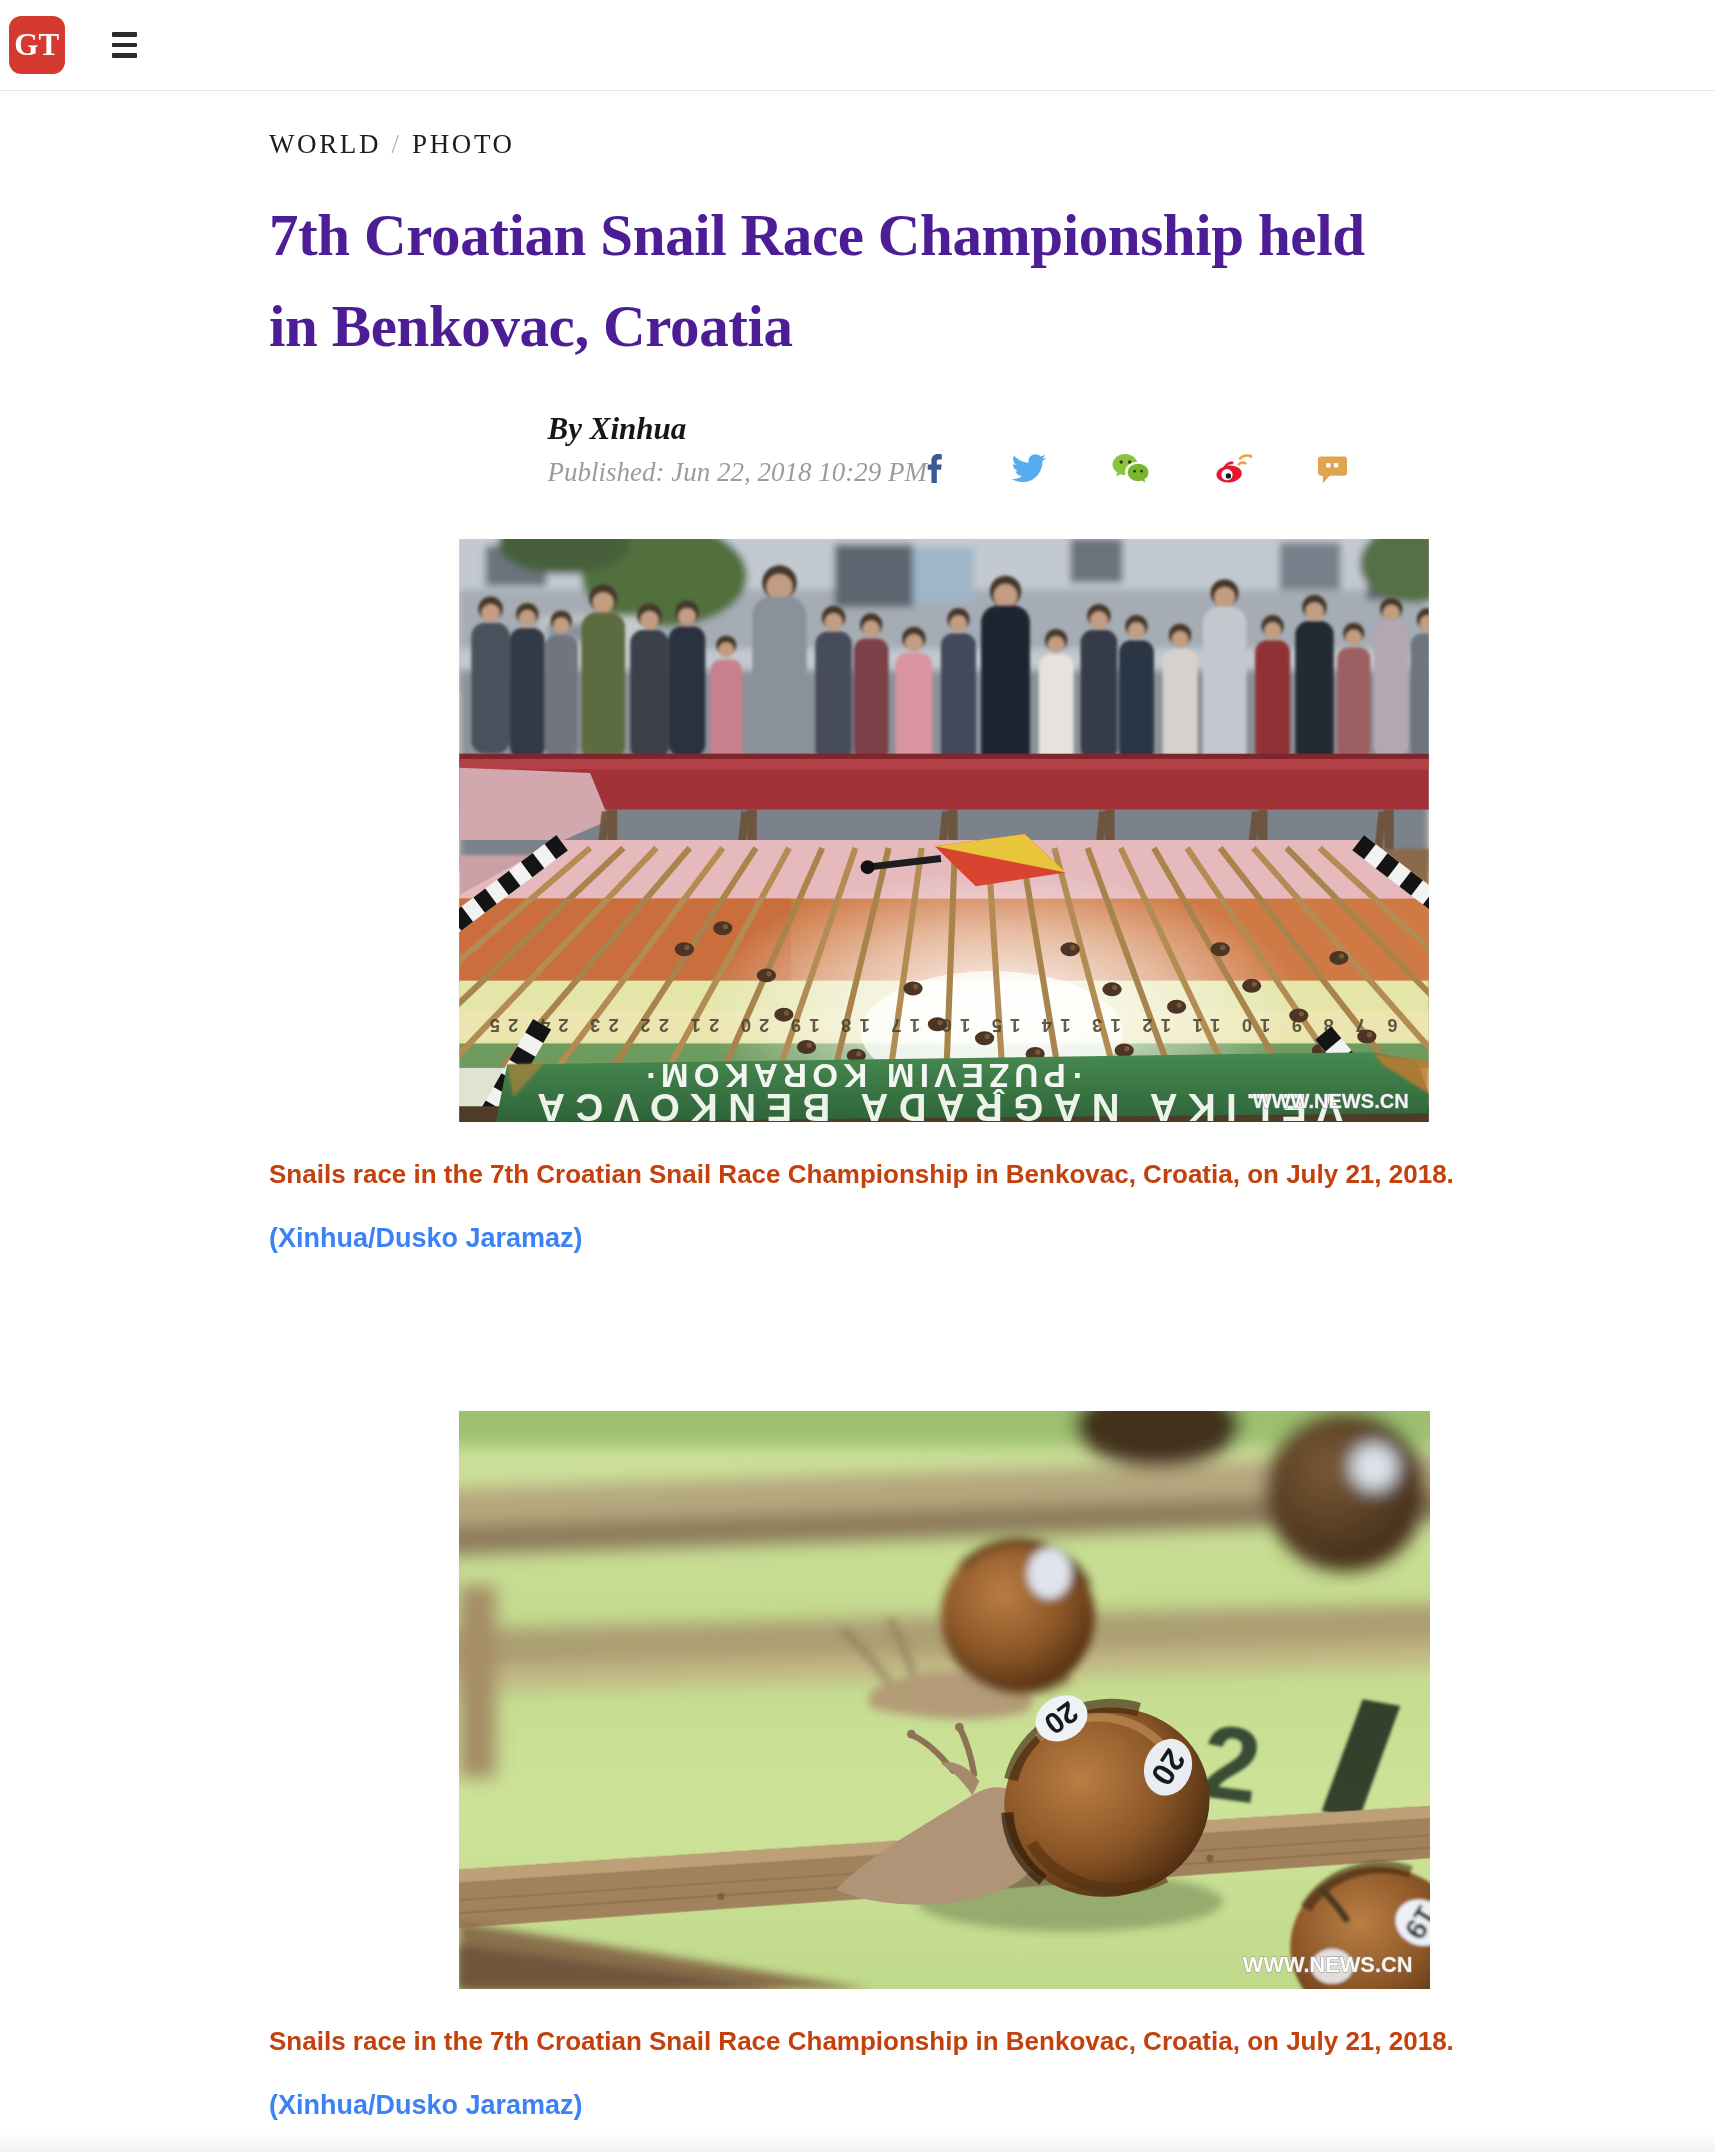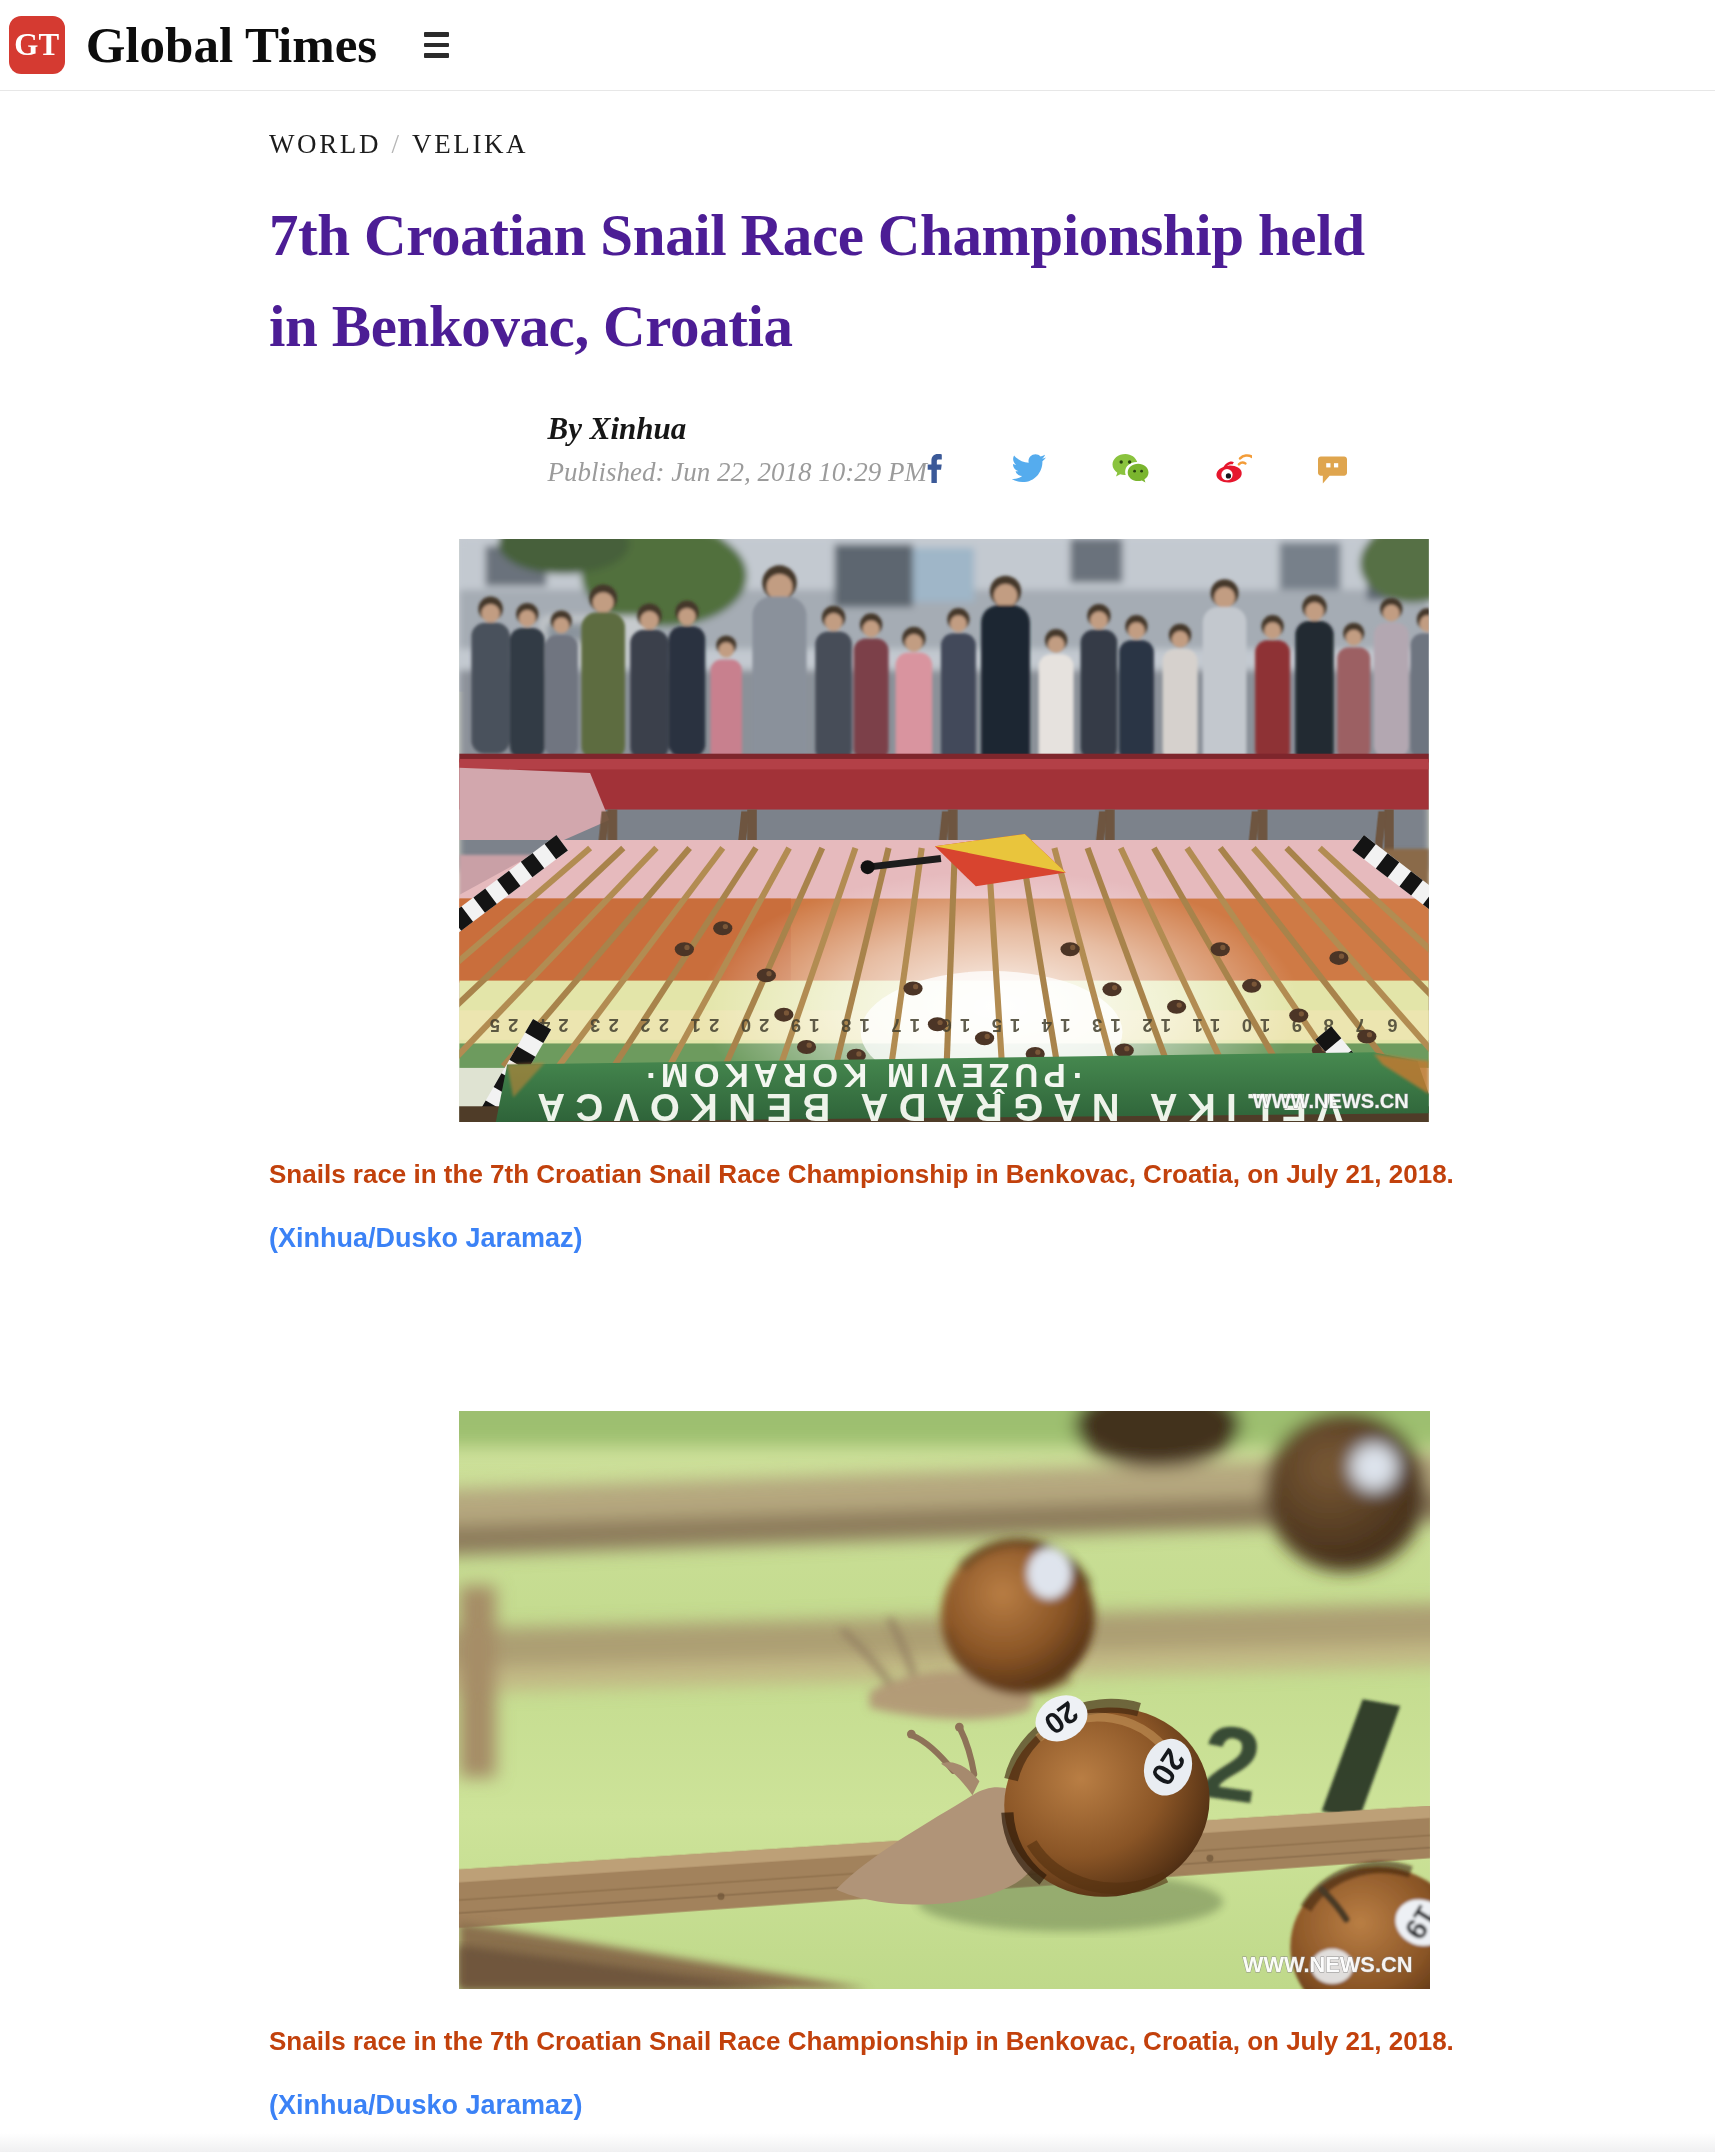--- a/index.html
+++ b/index.html
@@ -38,31 +38,30 @@
          background:linear-gradient(#ffffff,#f0f0f1);}
   svg text{font-family:"Liberation Sans",sans-serif;}
 </style>
 </head>
 <body>
 
 <header>
   <div class="logo">
     <span>GT</span>
   </div>
-  <div class="brand">Global Times</div>
   <button class="hamburger" aria-label="menu">
     <span></span>
       <span></span>
       <span></span>
   </button>
 </header>
 
 <main>
   <nav class="breadcrumb">
-    <a href="#">WORLD</a><span class="sep">/</span><a href="#">VELIKA</a>
+    <a href="#">WORLD</a><span class="sep">/</span><a href="#">PHOTO</a>
   </nav>
 
   <h1>7th Croatian Snail Race Championship held in Benkovac, Croatia</h1>
 
   <div class="meta">
     <div>
       <div class="byline">By Xinhua</div>
       <div class="published">Published: Jun 22, 2018 10:29 PM</div>
     </div>
     <div class="share">

